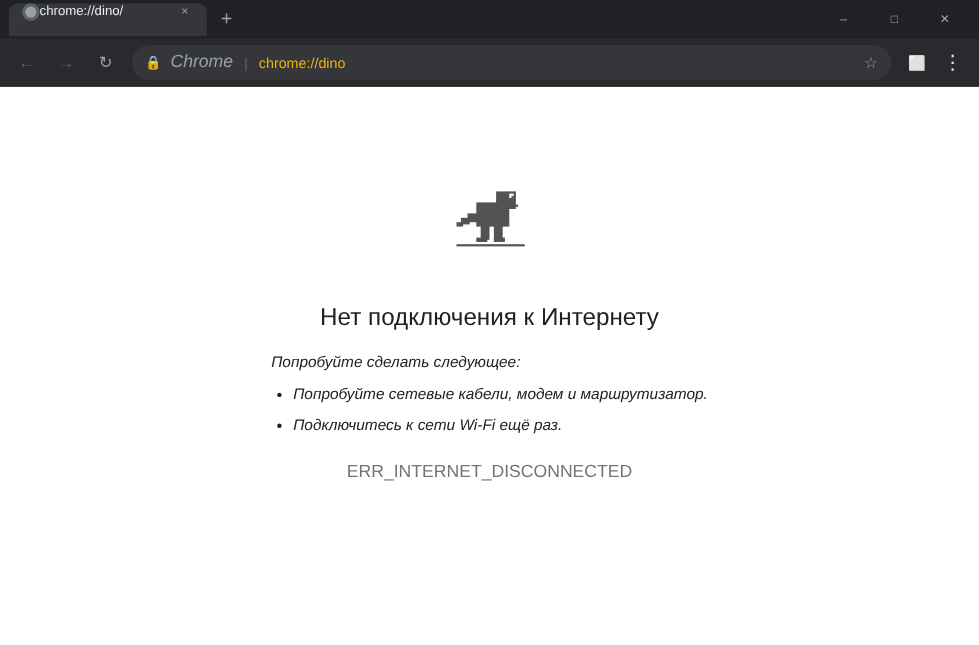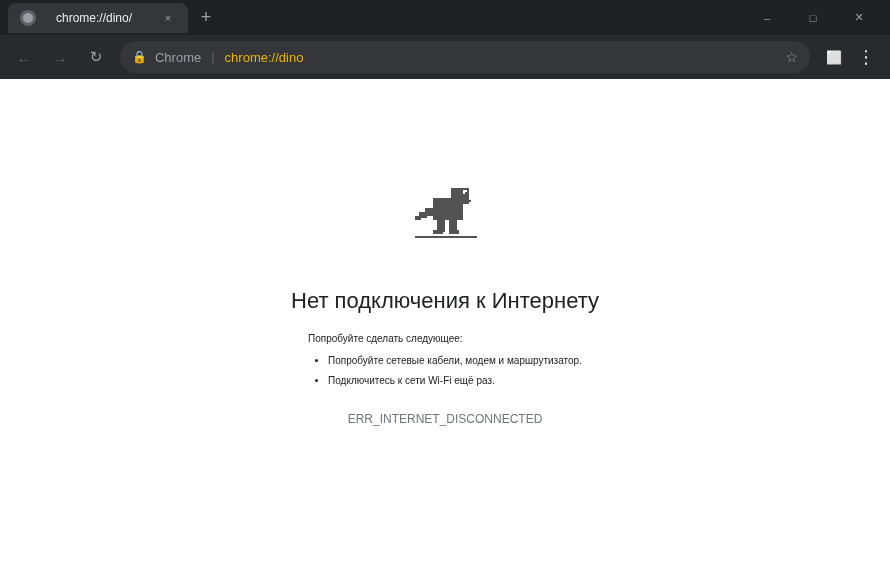--- a/index.html
+++ b/index.html
@@ -17,23 +17,23 @@
     .titlebar-left {
       display: flex;
       align-items: center;
       gap: 4px;
     }
     .tab {
       background: #35363a;
       border-radius: 8px 8px 0 0;
       height: 30px;
       display: flex;
-      align-items: center;
+      align-items: flex-start;
       padding: 0 12px;
-      gap: 20px;
+      gap: 0;
       min-width: 180px;
     }
     .tab-favicon {
       width: 16px;
       height: 16px;
       border-radius: 50%;
       background: #5f6368;
       display: flex; align-items: center; justify-content: center;
     }
     .tab-favicon svg { width: 12px; height: 12px; }
@@ -99,21 +99,22 @@
       padding: 0 12px;
       gap: 8px;
       margin: 0 4px;
     }
     .address-icon {
       color: #9aa0a6;
       font-size: 12px;
     }
     .address-site {
       color: #9aa0a6;
-      font-size: 13px;
+      font-size: 16px;
+      font-style: italic;
     }
     .address-separator {
       color: #5f6368;
       font-size: 13px;
       margin: 0 2px;
     }
     .address-url {
       color: #eab308;
       font-size: 13px;
     }
@@ -146,35 +147,36 @@
     }
 
     .error-title {
       font-size: 22px;
       font-weight: 400;
       color: #202124;
       margin-bottom: 16px;
       font-family: Arial, sans-serif;
     }
     .error-body {
-      font-size: 10px;
+      font-size: 14px;
       color: #202124;
       line-height: 1.8;
       font-family: Arial, sans-serif;
+      font-style: italic;
     }
     .error-body ul {
       list-style: disc;
       padding-left: 20px;
       margin-top: 4px;
     }
     .error-body li {
       margin-bottom: 2px;
     }
     .error-code {
-      font-size: 12px;
+      font-size: 16px;
       color: #70757a;
       margin-top: 20px;
       font-family: Arial, sans-serif;
     }
   </style>
 </head>
 <body>
 
 <div class="titlebar">
   <div class="titlebar-left">

